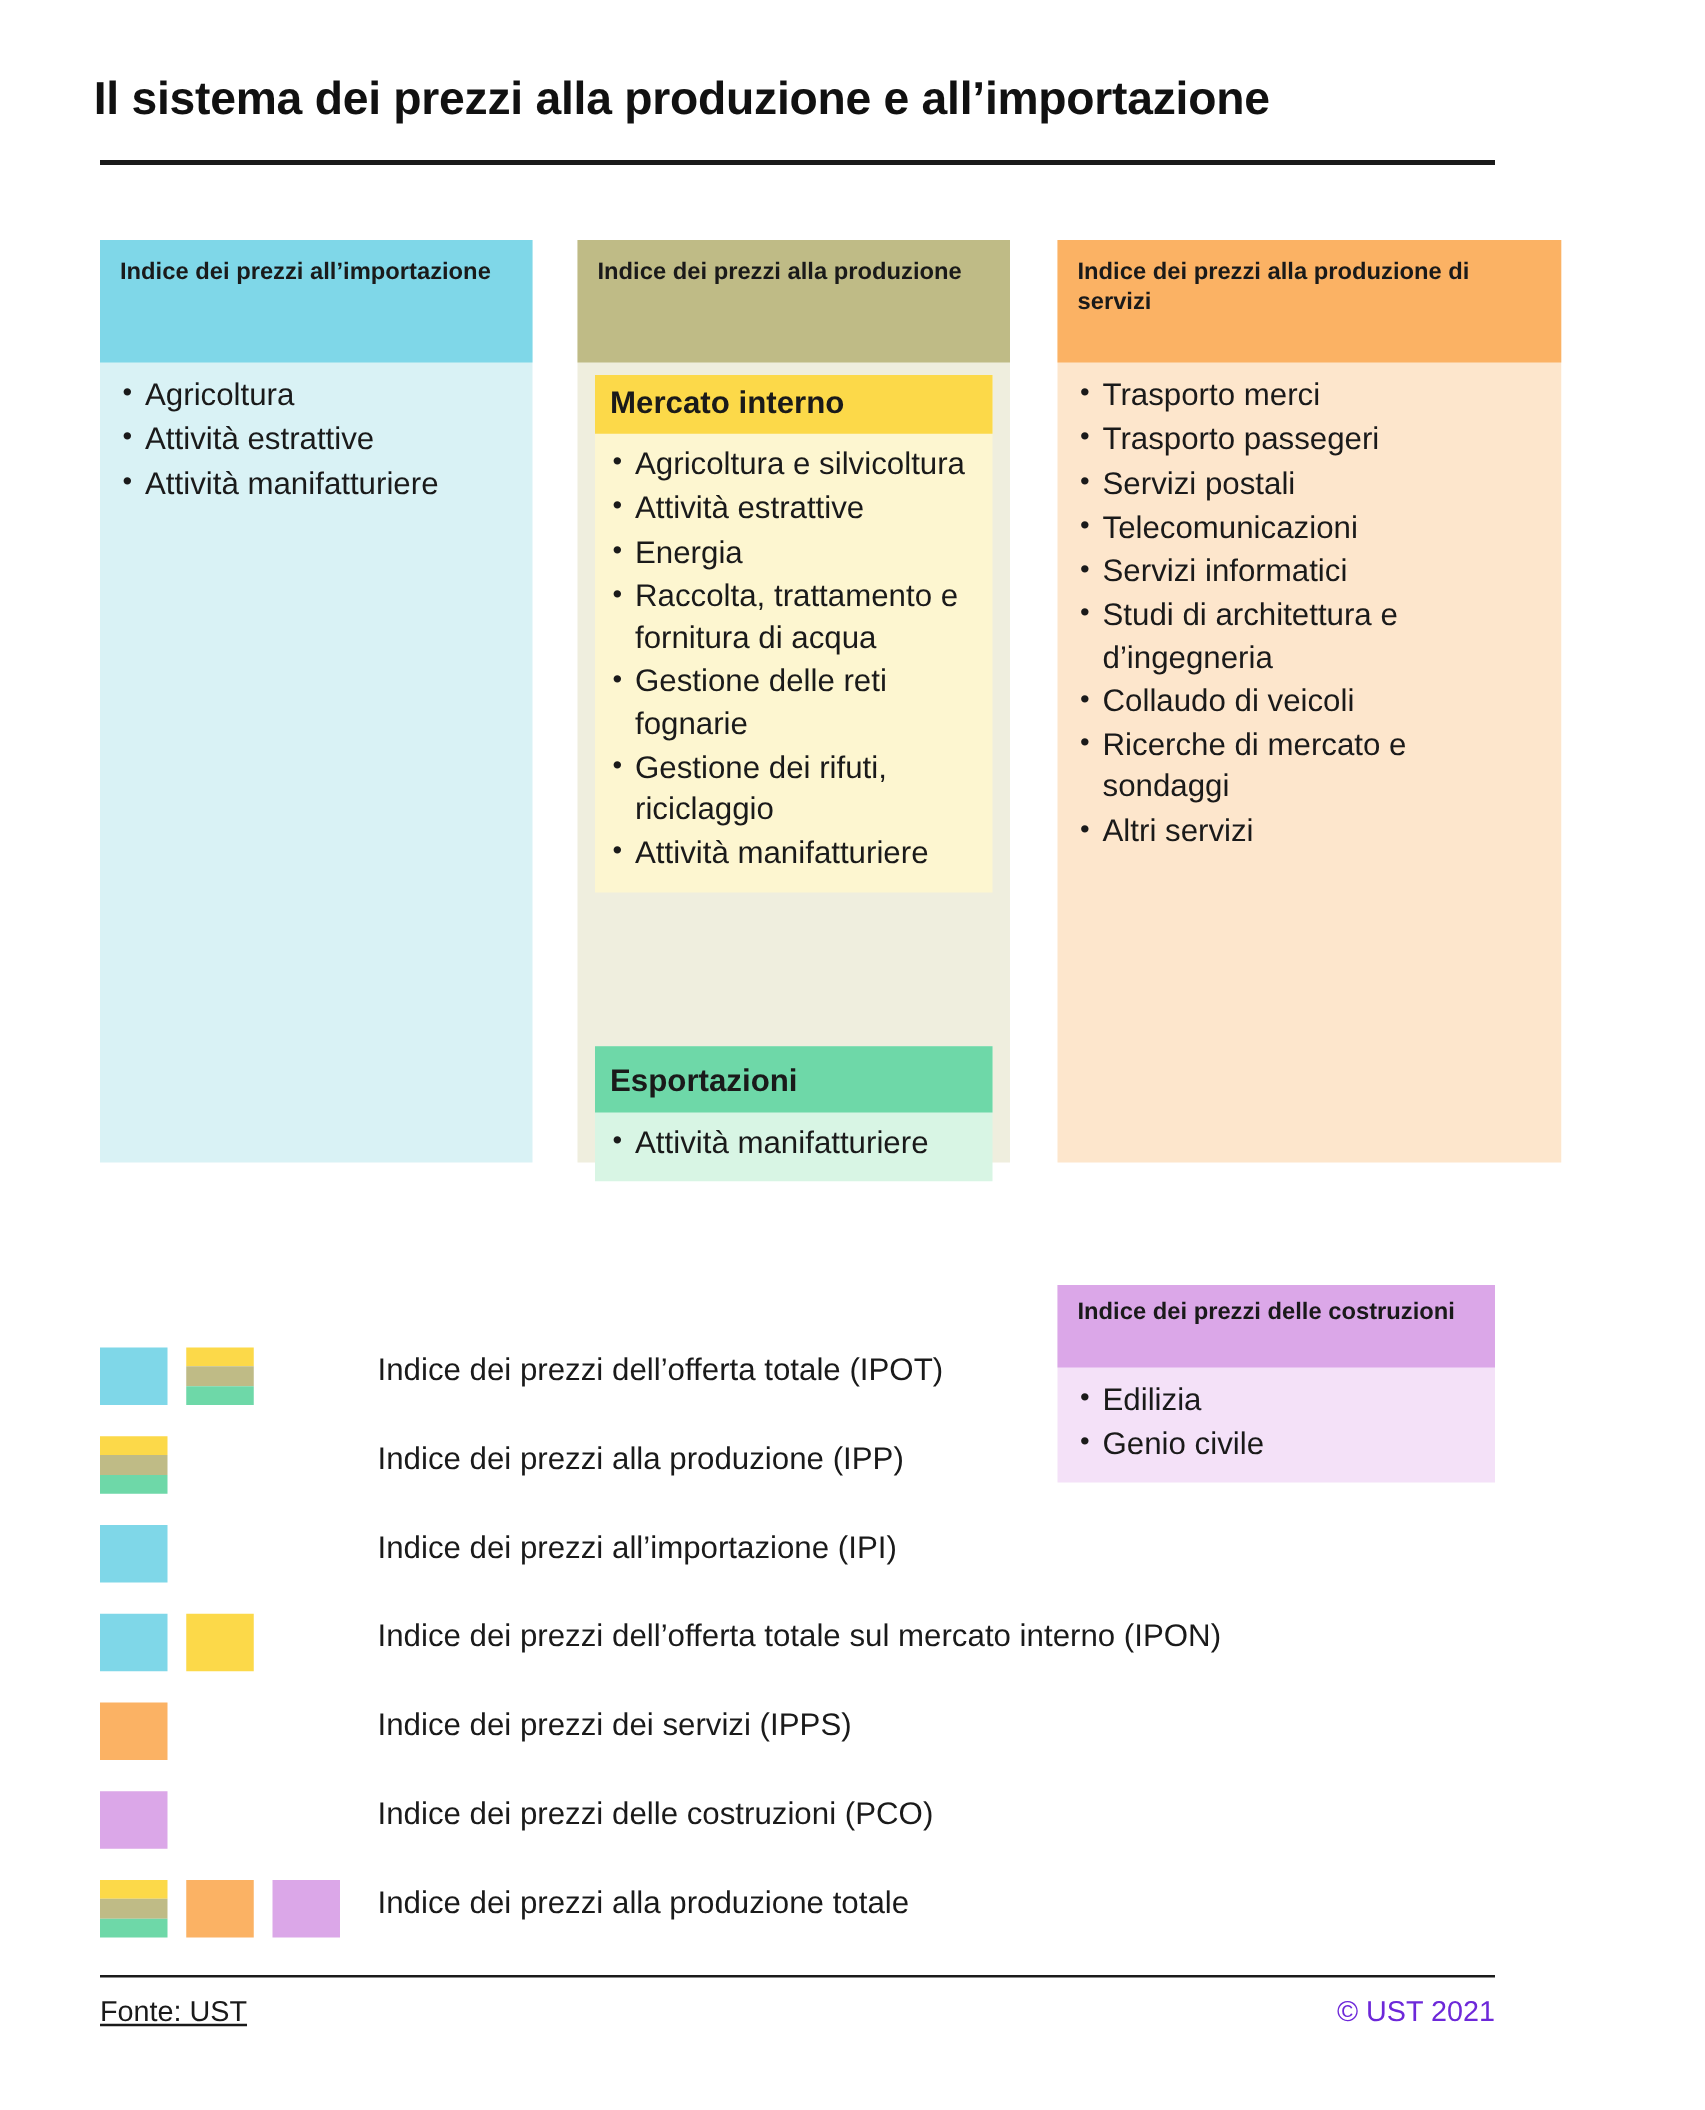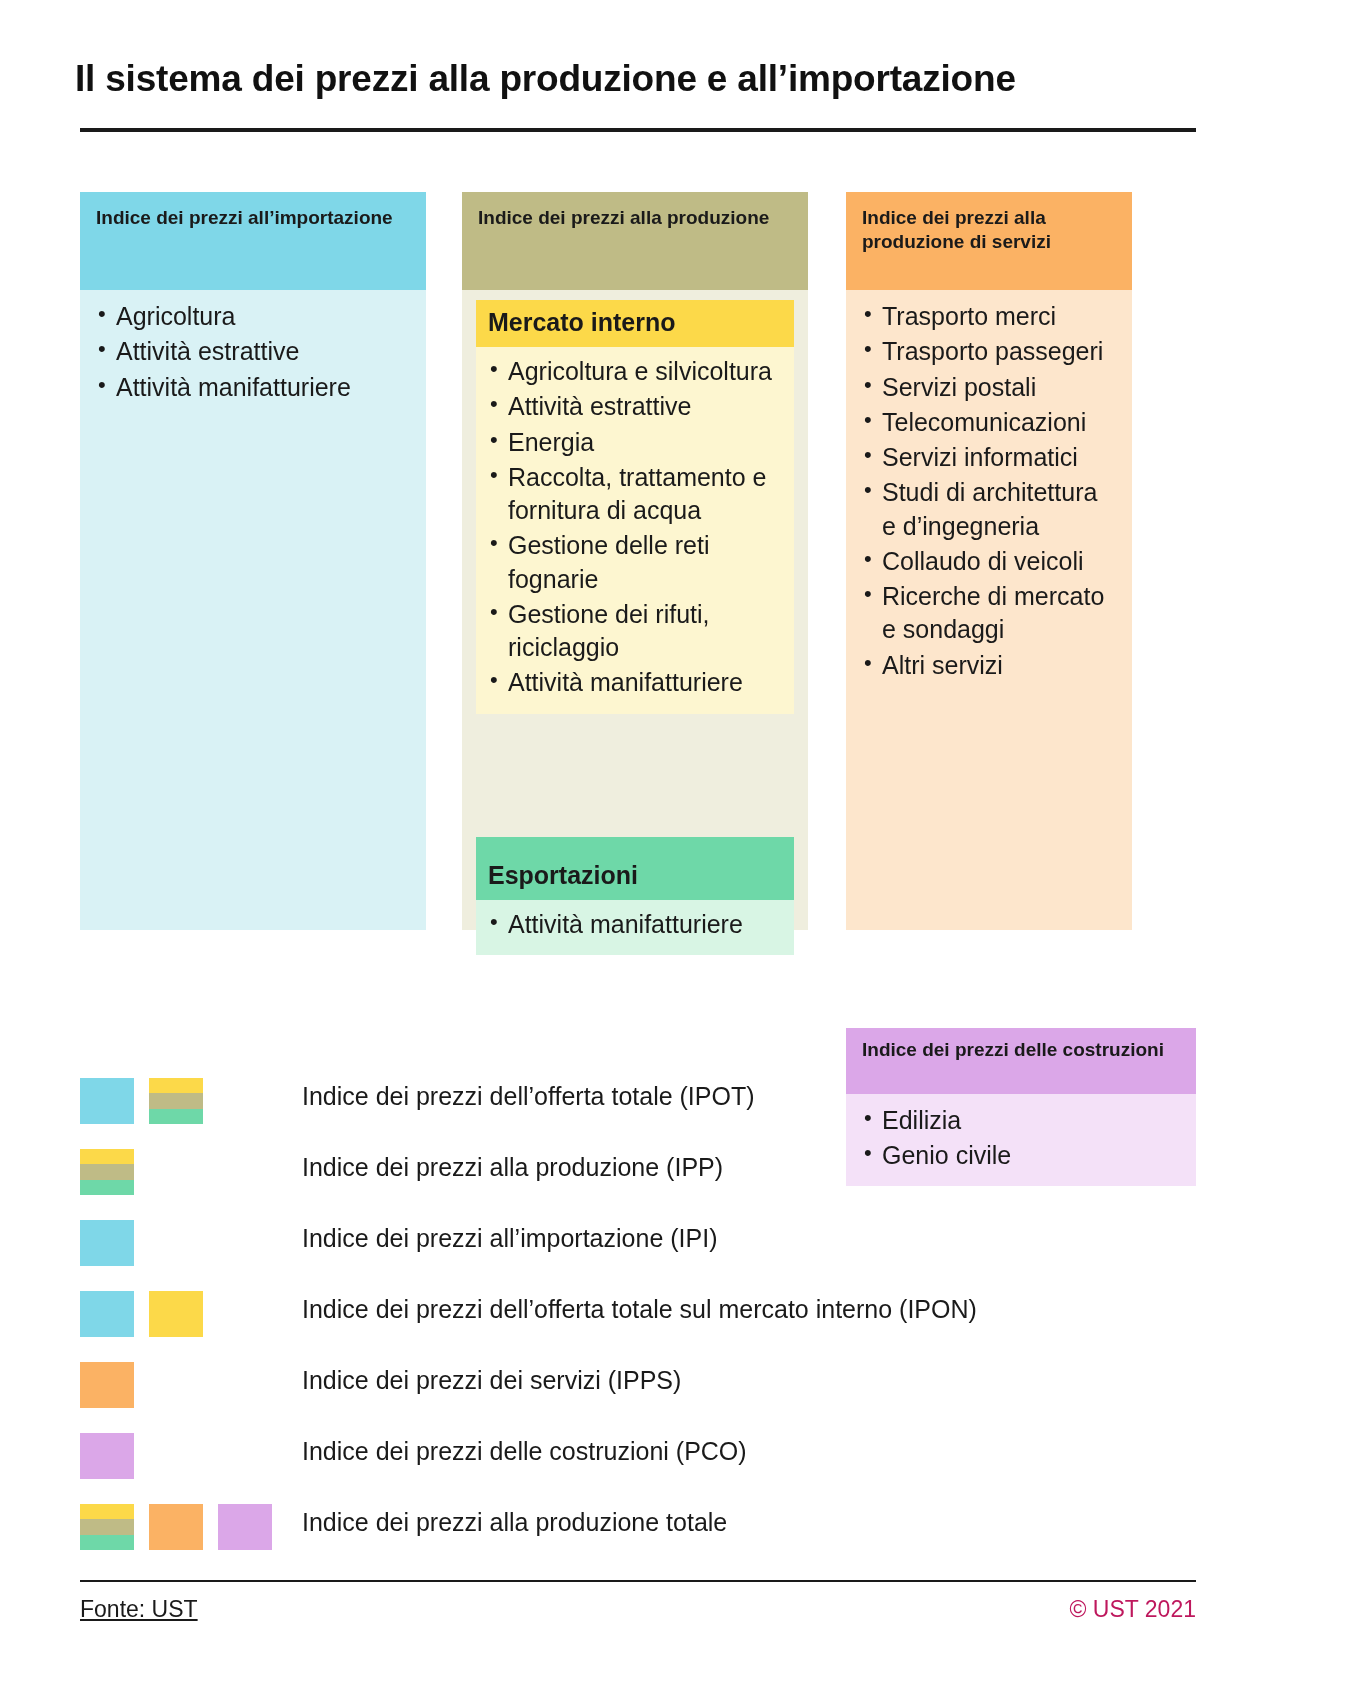--- a/index.html
+++ b/index.html
@@ -123,31 +123,31 @@
     position: absolute;
     left: 14px;
     top: 645px;
     width: 318px;
     background: #d8f5e4;
   }
   #sub-export .sub-head {
     background: #6ed8a8;
     font-size: 25px;
     font-weight: bold;
-    padding: 24px 12px 10px 12px;
+    padding: 14px 12px 10px 12px;
   }
   #sub-export .sub-body {
     padding: 8px 12px 12px 12px;
   }
 
   
   #col-serv {
     left: 846px;
     top: 192px;
-    width: 286px;
+    width: 403px;
     height: 738px;
     background: #fde6cc;
   }
   #col-serv .col-head {
     background: #fbb264;
     height: 98px;
   }
 
   
   #col-constr {
@@ -213,21 +213,21 @@
     top: 1596px;
     font-size: 23px;
     color: #1a1a1a;
     text-decoration: underline;
   }
   .footer-right {
     position: absolute;
     right: 168px;
     top: 1596px;
     font-size: 23px;
-    color: #be185d;
+    color: #6d28d9;
   }
 </style>
 </head>
 <body>
 
 <div class="page">
 
   <div class="title">Il sistema dei prezzi alla produzione e all’importazione</div>
   <div class="title-rule"></div>
 

